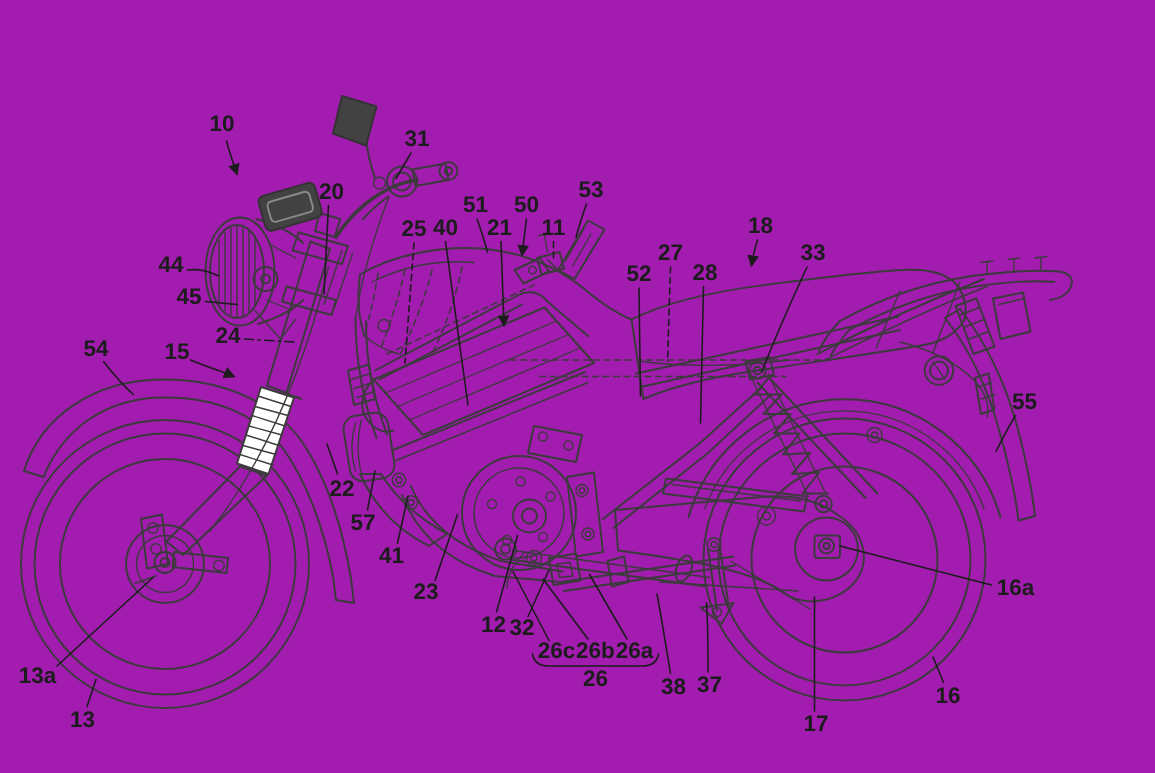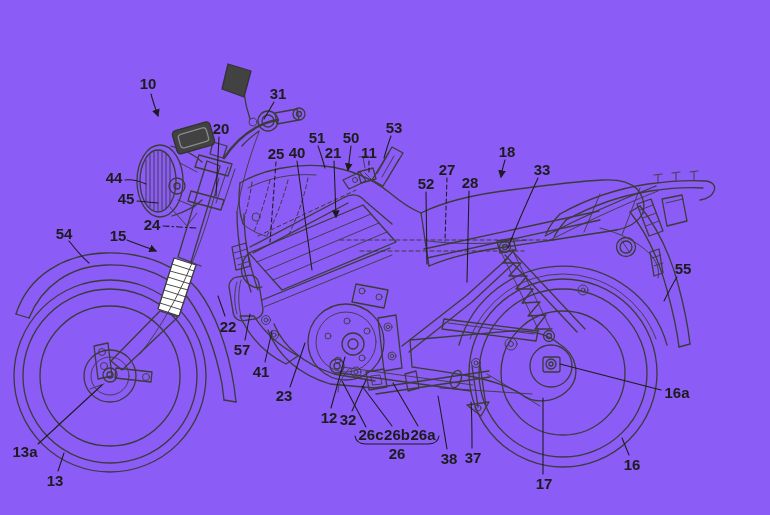--- a/index.html
+++ b/index.html
@@ -17,21 +17,21 @@
   #callouts .leader{fill:none;stroke:var(--label,#1c1c1c);stroke-width:1.05;
     stroke-linecap:round;stroke-linejoin:round;}
   #callouts .leader.dashed{stroke-dasharray:4 3}
   #callouts .leader.dashdot{stroke-dasharray:6 3 1.5 3}
   .ref-label{font-family:"Liberation Sans",sans-serif;font-weight:600;font-size:15px;
     fill:var(--label,#1c1c1c);text-anchor:middle;dominant-baseline:central;}
 </style>
 </head>
 <body>
 
-<div class="page" style="background: #8b5cf6; text-align: right;">
+<div class="page" style="background: #a21caf; text-align: right;">
 <svg id="fig" width="770" height="515" viewBox="0 0 770 515">
   <defs>
     <marker id="arrowhead" viewBox="0 0 10 10" refX="8.5" refY="5" markerWidth="7.5" markerHeight="7.5" orient="auto-start-reverse">
       <path d="M0,0 L10,5 L0,10 Z" fill="#1c1c1c" stroke="none"></path>
     </marker>
   </defs>
 
   <g class="art">
 
     <g>

